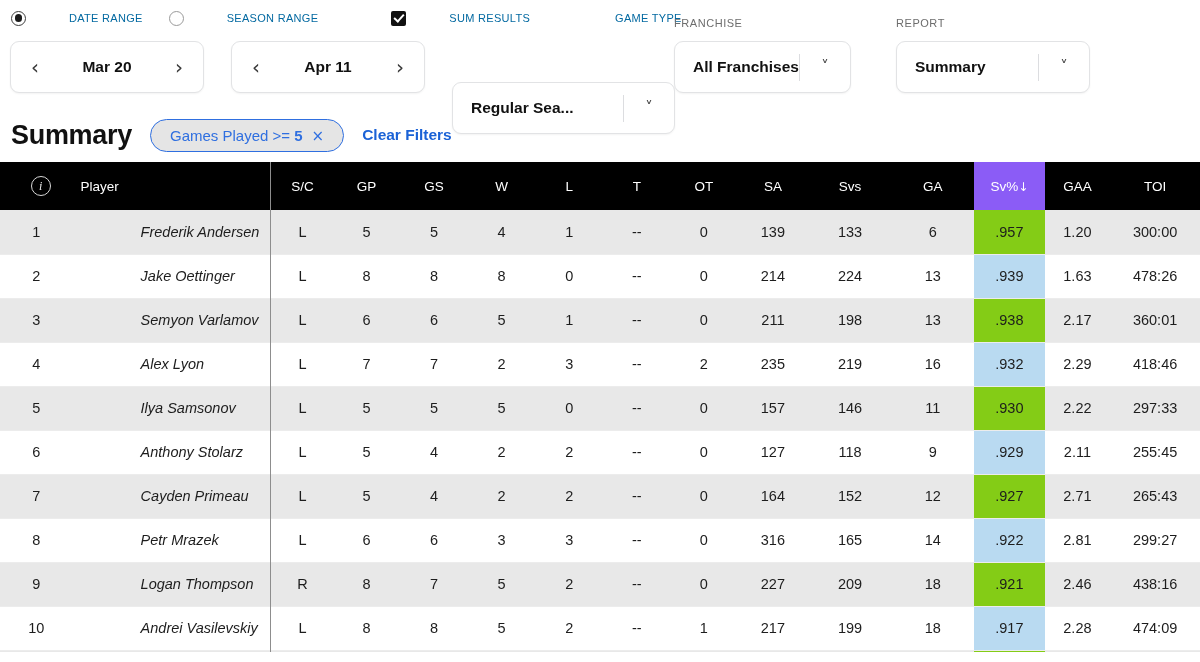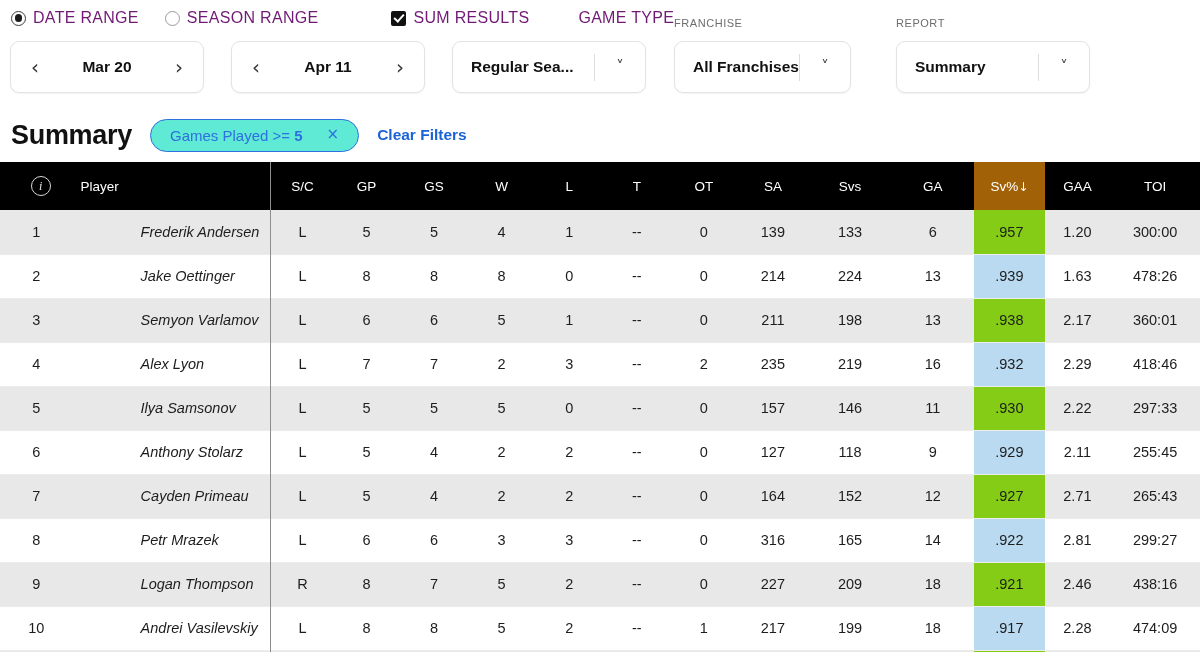--- a/index.html
+++ b/index.html
@@ -10,22 +10,23 @@
     color: #111111;
     overflow: hidden;
   }
 
   
   .topbar { position: relative; height: 108px; }
 
   .toggle-row { display: flex; align-items: center; height: 36px; padding-left: 11px; }
   .toggle-item { display: flex; align-items: center; gap: 7px; }
   .toggle-label {
-    font-size: 16px; color: #701a75; letter-spacing: .3px;
+    font-size: 11px; color: #0369a1; letter-spacing: .3px;
     white-space: nowrap;
+    margin-left: 36px;
   }
   .radio-outer {
     width: 15px; height: 15px; border-radius: 50%;
     border: 1.6px solid #3c3c3c; display: flex;
     align-items: center; justify-content: center; flex: none;
   }
   .radio-outer.off { border-color: #9a9a9a; }
   .radio-dot { width: 7.5px; height: 7.5px; border-radius: 50%; background: #1b1b1b; }
   .checkbox-box {
     width: 15px; height: 15px; background: #111; border-radius: 2px;
@@ -68,22 +69,22 @@
     font-size: 15px; color: #3a3a3a; font-family: "DejaVu Sans", sans-serif;
   }
 
   
   .title-row {
     display: flex; align-items: center; gap: 18px;
     padding: 0 0 0 11px; height: 54px;
   }
   .page-title { font-size: 27px; font-weight: bold; letter-spacing: -.3px; color: #111; }
   .chip {
-    display: flex; align-items: flex-start; gap: 24px;
-    border: 1.3px solid #2f6fe0; background: #5eead4;
+    display: flex; align-items: flex-end; gap: 9px;
+    border: 1.3px solid #2f6fe0; background: #e5e5e5;
     border-radius: 40px; padding: 7px 19px; cursor: pointer;
   }
   .chip-text { font-size: 15px; color: #2f6fe0; }
   .chip-text b { font-weight: bold; }
   .chip-x {
     font-size: 15px; color: #2f6fe0; font-family: "DejaVu Sans", sans-serif;
     line-height: 1; cursor: pointer;
   }
   .clear-link {
     font-size: 15.5px; font-weight: bold; color: #1a62d6; cursor: pointer;
@@ -91,21 +92,21 @@
 
   
   .table-wrap { position: relative; width: 1200px; height: 490px; overflow: hidden; }
   table { width: 1200px; border-collapse: collapse; table-layout: fixed; }
 
   thead th {
     background: #000; color: #fff; height: 48px;
     font-size: 13.5px; font-weight: normal; text-align: center;
     padding: 0; vertical-align: middle;
   }
-  thead th.sorted { background: #a16207; }
+  thead th.sorted { background: #8b5cf6; }
   thead th.col-rank { width: 72px; }
   thead th.col-player { width: 198px; text-align: left; }
   .th-player-inner { display: flex; align-items: center; height: 48px; }
   .info-icon {
     width: 20px; height: 20px; border-radius: 50%;
     border: 1.3px solid #d8d8d8; color: #ededed;
     font-size: 12px; font-style: italic;
     display: flex; align-items: center; justify-content: center;
     margin-left: -42px; margin-right: 30px; flex: none;
     font-family: "Liberation Serif", serif;
@@ -162,21 +163,21 @@
   </div>
 
   <div class="ctl" style="left:231px; width:194px;">
     <div class="pill nav-pill">
       <span class="nav-arrow">‹</span>
       <span class="nav-text">Apr 11</span>
       <span class="nav-arrow">›</span>
     </div>
   </div>
 
-  <div class="ctl" style="left:452px; width:194px;">
+  <div class="ctl" style="left:452px; width:223px;margin-top:41px;">
     <div class="pill sel-pill">
       <span class="sel-text">Regular Sea...</span>
       <span class="sel-div"></span>
       <span class="sel-caret">˅</span>
     </div>
   </div>
 
   <span class="field-label" style="left:674px;">FRANCHISE</span>
   <div class="ctl" style="left:674px; width:177px;">
     <div class="pill sel-pill">

